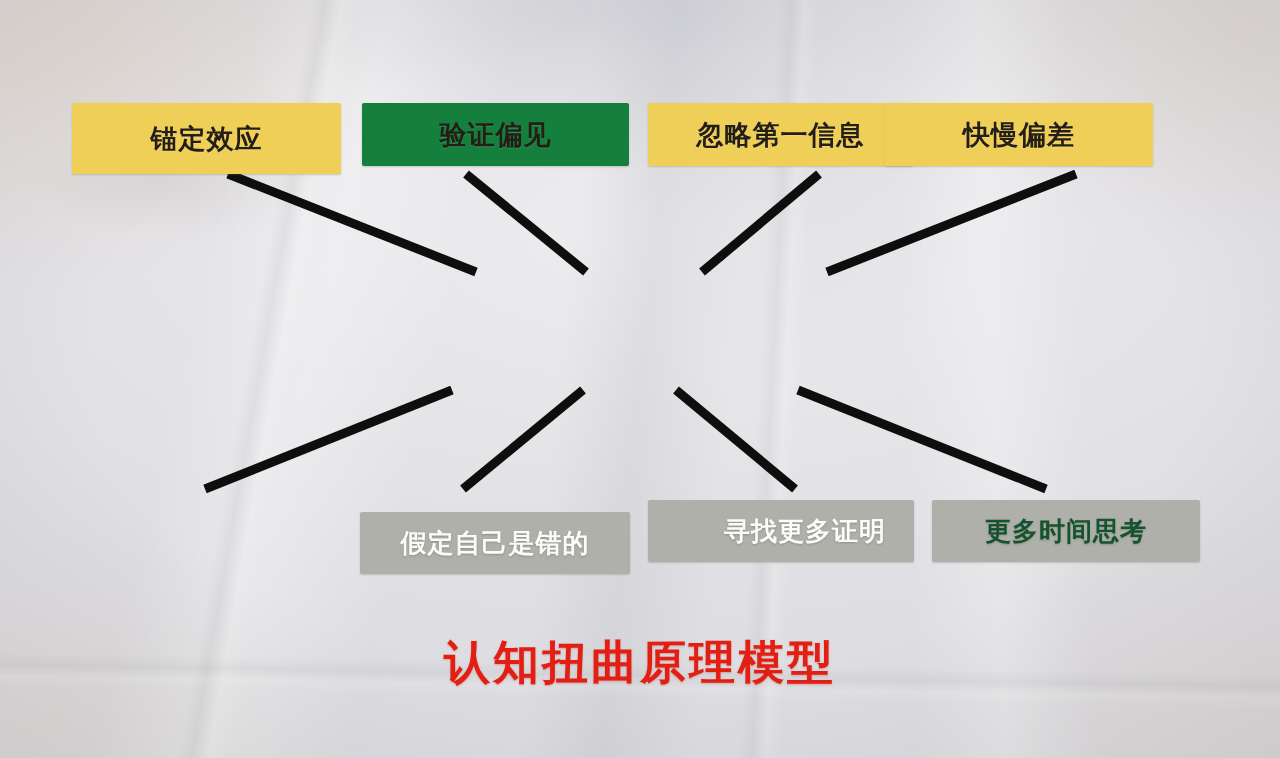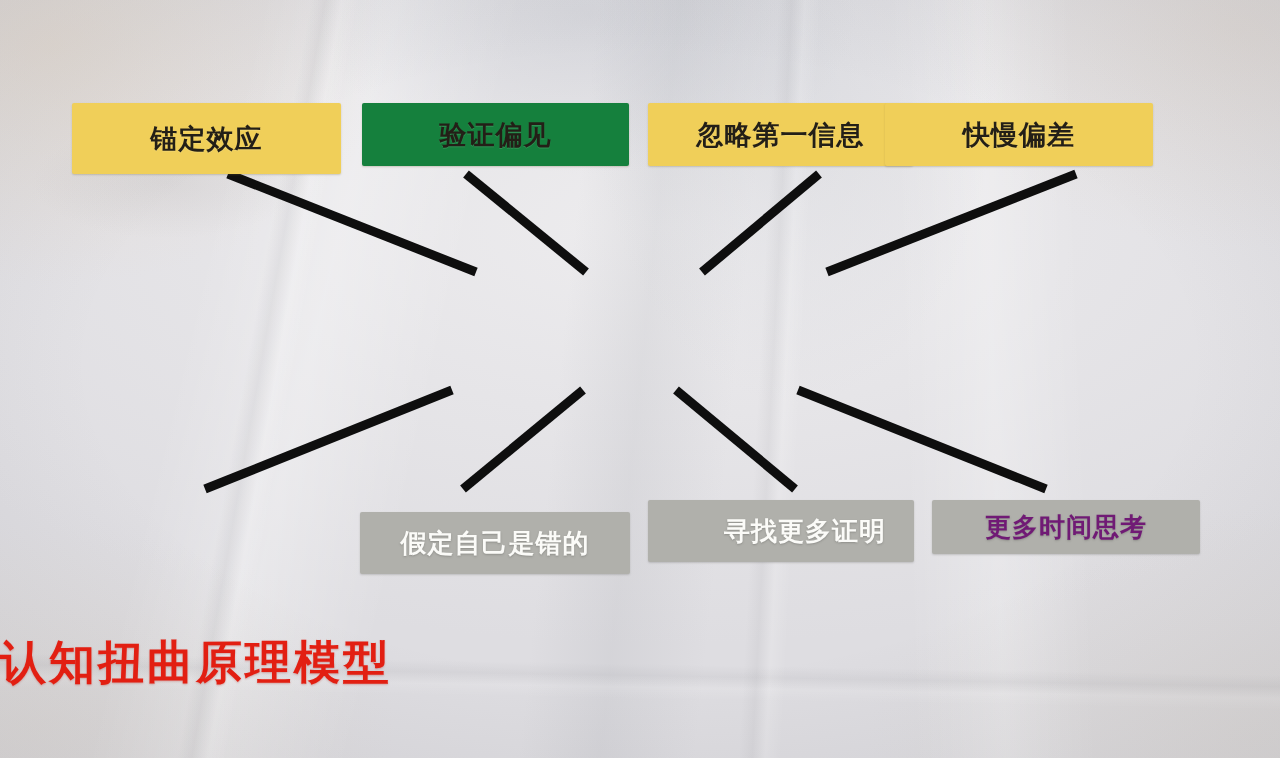--- a/index.html
+++ b/index.html
@@ -103,20 +103,21 @@
     stroke: #0e0e0e;
     stroke-width: 9;
     stroke-linecap: butt;
   }
 
   
   .caption {
     position: absolute;
     left: 0;
     right: 0;
+    text-align: center;
     color: #e21f12;
     font-size: 46px;
     font-weight: 700;
     letter-spacing: 3px;
     white-space: nowrap;
     text-shadow: 0 1px 2px rgba(180,30,20,0.30);
   }
 </style>
 </head>
 <body>
@@ -141,17 +142,17 @@
   </svg>
 
   <div class="node node-top" id="top-0" style="left: 72px; top: 103px; width: 269px; height: 71px; background: rgb(240, 207, 89); color: rgb(35, 31, 23);">锚定效应</div>
   <div class="node node-top" id="top-1" style="left: 362px; top: 103px; width: 267px; height: 63px; background: #15803d; color: rgb(35, 31, 23);">验证偏见</div>
   <div class="node node-top" id="top-2" style="left: 648px; top: 103px; width: 265px; height: 63px; background: rgb(240, 207, 89); color: rgb(35, 31, 23);">忽略第一信息</div>
   <div class="node node-top" id="top-3" style="left: 885px; top: 103px; width: 268px; height: 63px; background: rgb(240, 207, 89); color: rgb(35, 31, 23);">快慢偏差</div>
 
 
   <div class="node node-bottom" id="bot-1" style="left: 360px; top: 512px; width: 270px; height: 62px; background: rgb(176, 176, 171); color: rgb(251, 251, 248);">假定自己是错的</div>
   <div class="node node-bottom" id="bot-2" style="left: 648px; top: 500px; width: 266px; height: 62px; background: rgb(176, 176, 171); color: rgb(251, 251, 248); padding-left: 48px;">寻找更多证明</div>
-  <div class="node node-bottom" id="bot-3" style="left: 932px; top: 500px; width: 268px; height: 54px; background: rgb(176, 176, 171); color: #701a75;">更多时间思考</div>
+  <div class="node node-bottom" id="bot-3" style="left: 932px; top: 500px; width: 268px; height: 62px; background: rgb(176, 176, 171); color: #14532d;">更多时间思考</div>
 
   <div class="caption" id="caption" style="top: 632px; color: rgb(226, 31, 18);">认知扭曲原理模型</div>
 
 </div>
 
 </body></html>

